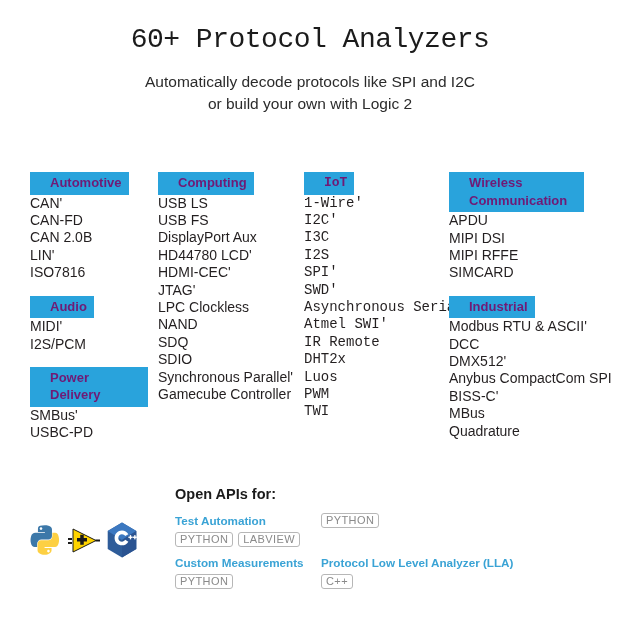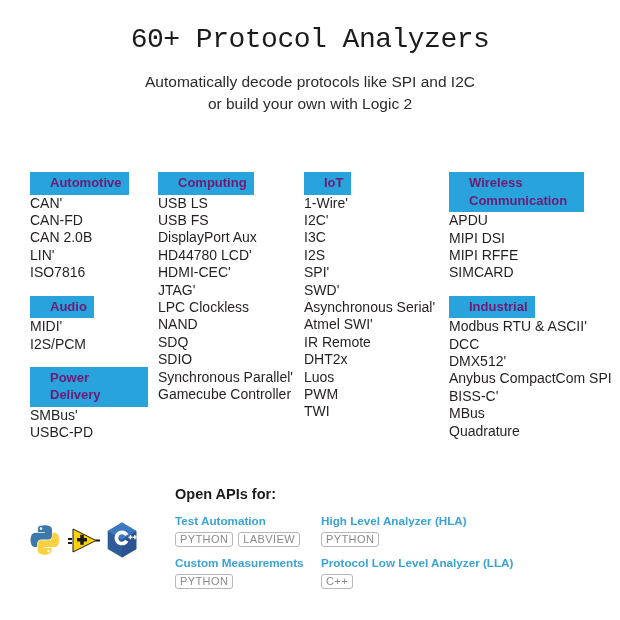--- a/index.html
+++ b/index.html
@@ -44,21 +44,21 @@
     top: 172px;
     left: 0;
     width: 620px;
     display: flex;
   }
   .col {
     box-sizing: border-box;
   }
   .col-1 { width: 148px; padding-left: 30px; }
   .col-2 { width: 146px; padding-left: 10px; }
-  .col-3 { width: 147px; padding-left: 10px; }
+  .col-3 { width: 147px; padding-left: 10px; font-family: Liberation Mono, monospace; }
   .col-4 { width: 179px; padding-left: 8px; }
 
   .group { margin-bottom: 14px; }
 
   .badge {
     display: inline-block;
     background: #29a3dc;
     color: #701a75;
     font-size: 13px;
     font-weight: bold;
@@ -266,21 +266,20 @@
 
       <div>
         <div class="api-link">Test Automation</div>
         <div class="tag-row">
           <span class="tag">PYTHON</span>
           <span class="tag">LABVIEW</span>
         </div>
       </div>
 
       <div>
-        <div class="api-link">High Level Analyzer (HLA)</div>
         <div class="tag-row">
           <span class="tag">PYTHON</span>
         </div>
       </div>
 
       <div>
         <div class="api-link">Custom Measurements</div>
         <div class="tag-row">
           <span class="tag">PYTHON</span>
         </div>

